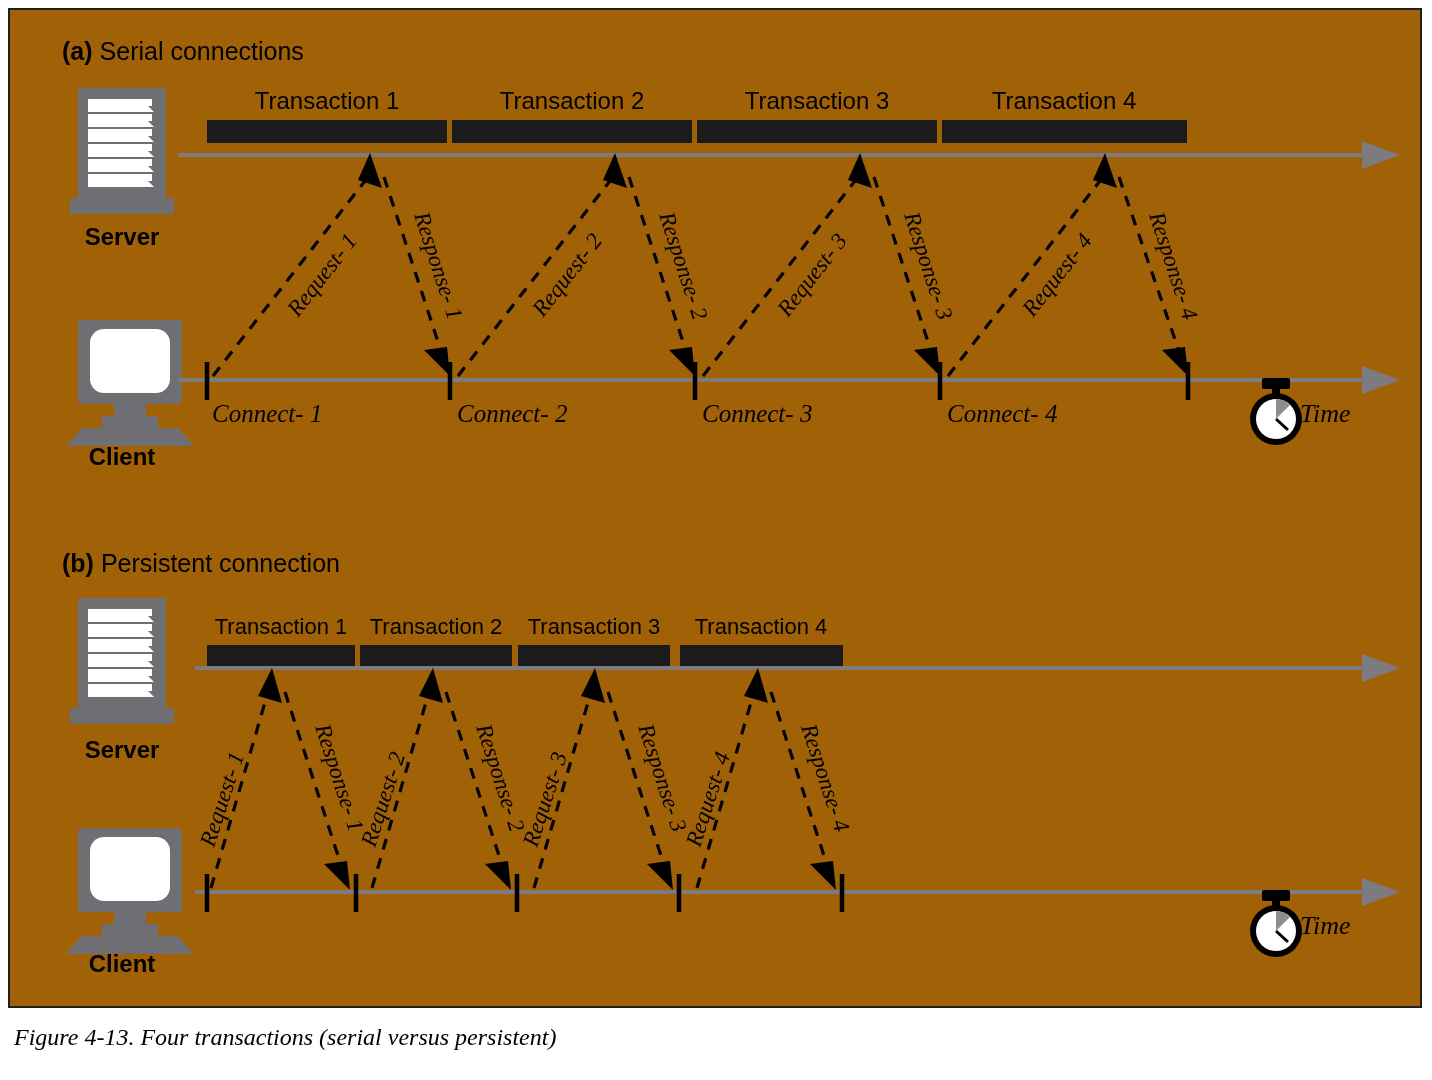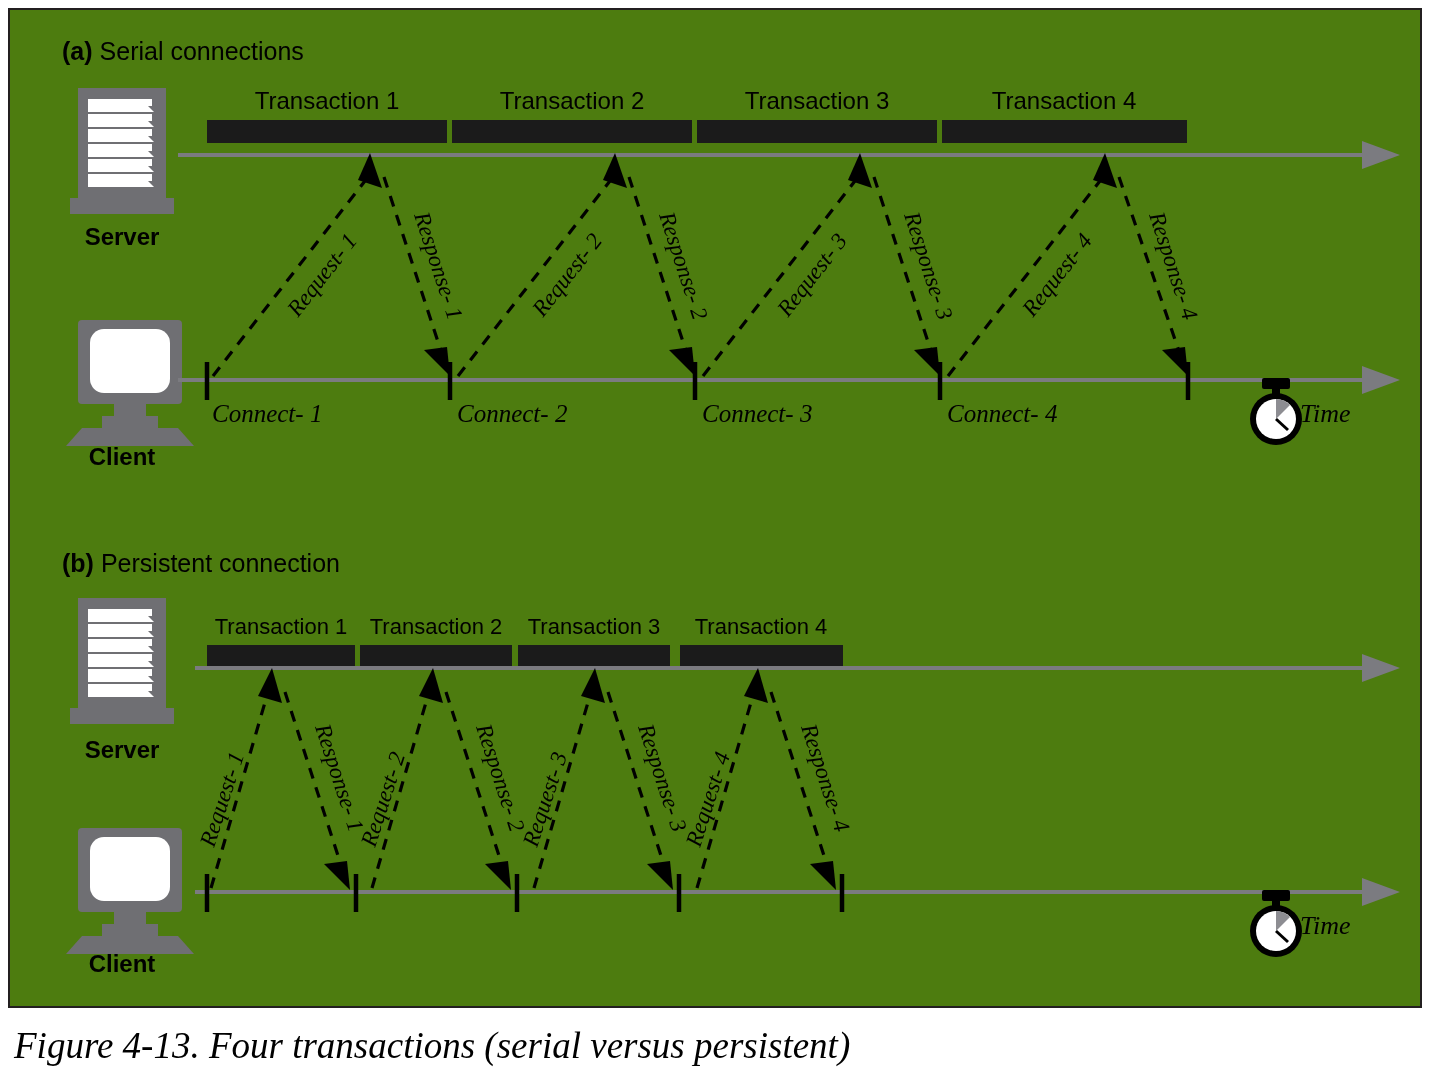--- a/index.html
+++ b/index.html
@@ -20,21 +20,21 @@
     background: #ffffff;
   }
   #diagram-frame {
     position: absolute;
     left: 8px;
     top: 8px;
     width: 1414px;
     height: 1000px;
     border: 2px solid #231f20;
     box-sizing: border-box;
-    background: #4d7c0f;
+    background: #a16207;
   }
   svg#diagram-svg {
     display: block;
     width: 1410px;
     height: 996px;
   }
   .panel-title {
     font-family: "Liberation Sans", sans-serif;
     font-size: 25px;
     fill: #000000;
@@ -107,21 +107,21 @@
   }
   .icon-white {
     fill: #ffffff;
   }
   .caption {
     position: absolute;
     left: 14px;
     top: 1024px;
     font-family: "Liberation Serif", serif;
     font-style: italic;
-    font-size: 37px;
+    font-size: 24px;
     color: #000000;
     white-space: nowrap;
   }
   .clock-body { fill: #000000; }
   .clock-face { fill: #ffffff; }
   .clock-wedge { fill: #8d8d92; }
 </style>
 </head>
 <body>
 

